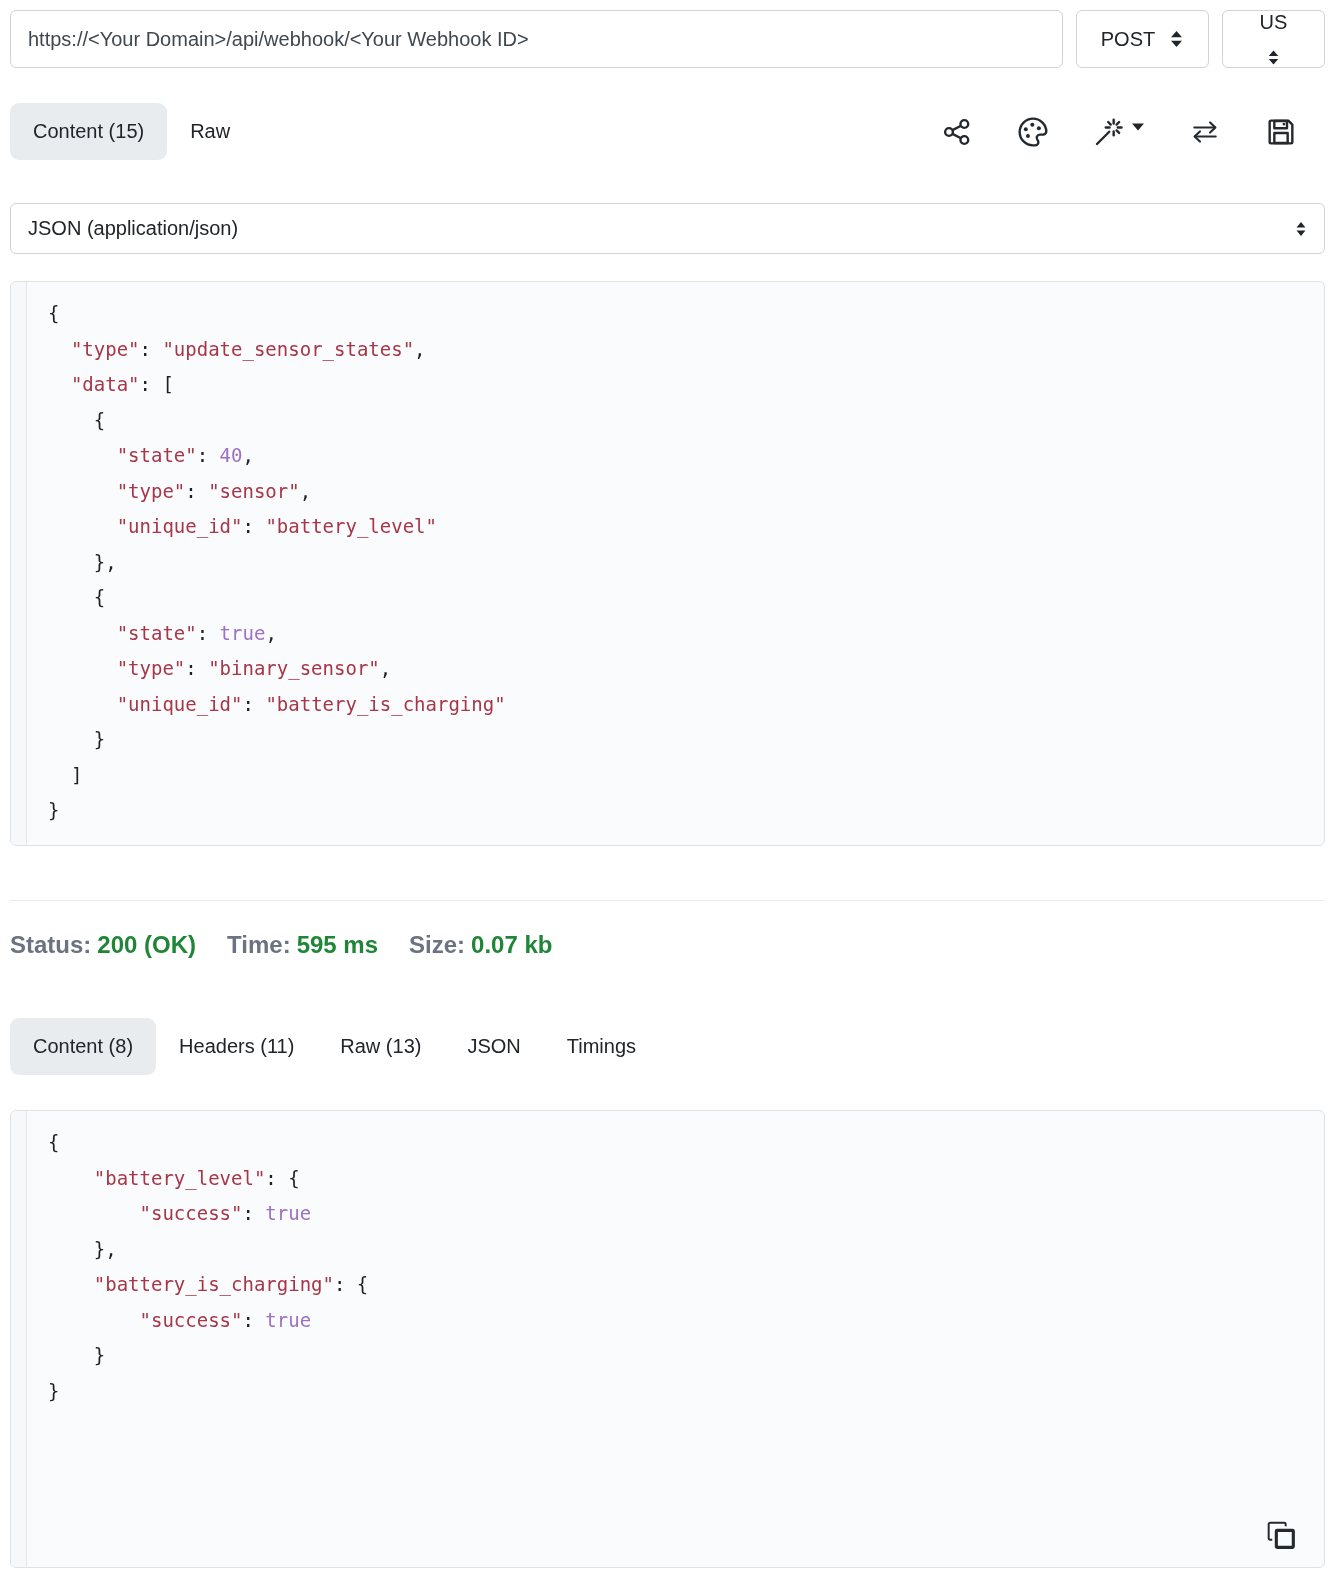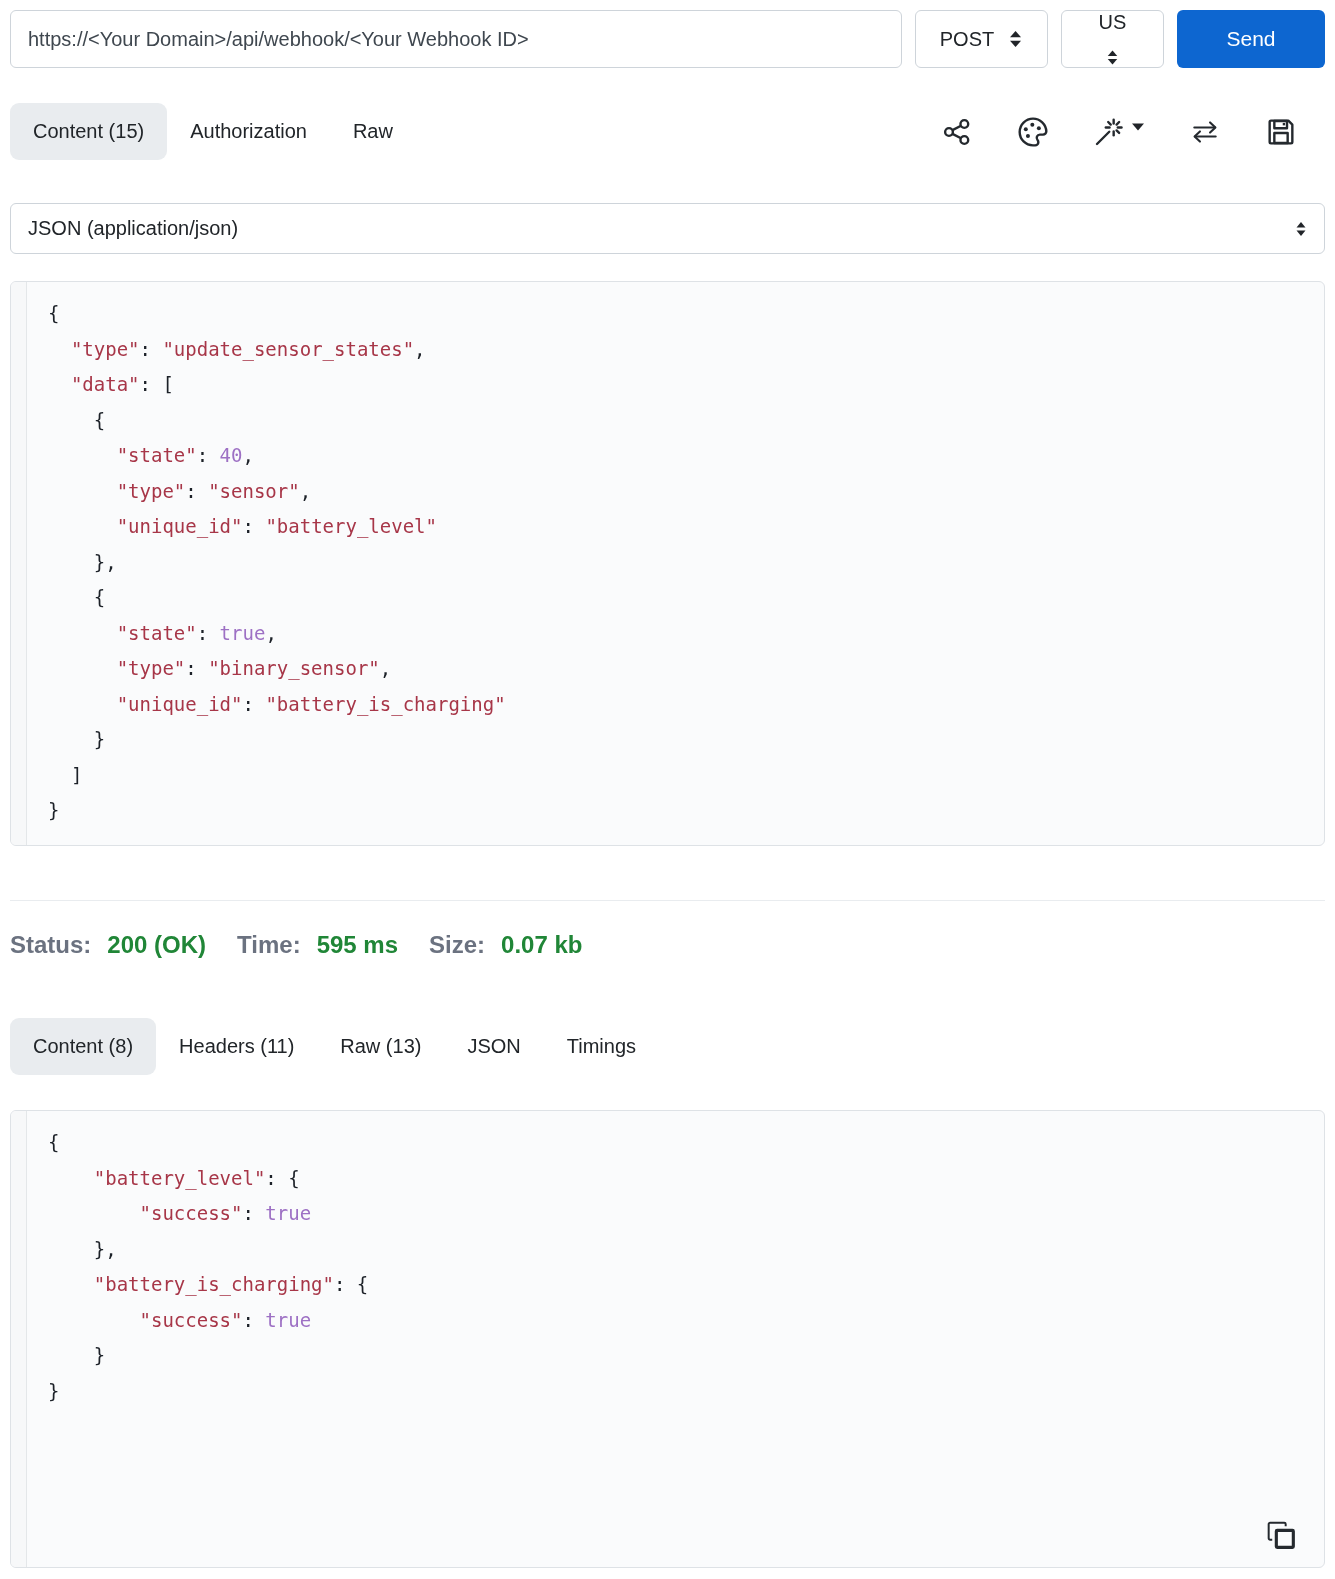--- a/index.html
+++ b/index.html
@@ -67,21 +67,21 @@
   .tok-s { color: #a73648; }
   .tok-n { color: #9d70c4; }
   .tok-p { color: #1c2128; }
 
   .divider { border: none; border-top: 1px solid #e9ecef; margin: 54px 0 0 0; }
 
   
   .status-row { display: flex; align-items: center; margin-top: 24px; height: 40px; font-size: 24px; font-weight: 700; }
   .stat { display: flex; gap: 6px; margin-right: 31px; }
   .stat .lbl { color: #6b7280; }
-  .stat .val { color: #208637; margin-left: 10px; }
+  .stat .val { color: #208637; }
 
   .response-tabs-row { margin-top: 53px; height: 57px; display: flex; align-items: flex-end; }
 
   .copy-btn {
     position: absolute; right: 26px; bottom: 12px;
     background: none; border: none; cursor: pointer; color: #24292e; padding: 0;
   }
 </style>
 </head>
 <body>
@@ -97,27 +97,25 @@
         <path d="M7.5 19 L13 12.7 H2 Z" fill="#212529"></path>
       </svg>
     </div>
     <div class="select region">
       <span>US</span>
       <svg width="15" height="22" viewBox="0 0 15 22">
         <path d="M7.5 3 L13 9.3 H2 Z" fill="#212529"></path>
         <path d="M7.5 19 L13 12.7 H2 Z" fill="#212529"></path>
       </svg>
     </div>
-    <button class="send-btn">Send</button>
   </div>
 
   <div class="tabs-row">
     <div class="tabs" id="request-tabs">
         <div class="tab active">Content (15)</div>
-        <div class="tab">Authorization</div>
         <div class="tab">Raw</div>
       </div>
     <div class="toolbar">
       <button class="icon-btn">
         <svg width="32" height="32" viewBox="0 0 24 24" fill="none" stroke="currentColor" stroke-width="1.8">
           <circle cx="6" cy="12" r="2.9"></circle>
           <circle cx="17.5" cy="6" r="2.9"></circle>
           <circle cx="17.5" cy="18" r="2.9"></circle>
           <line x1="8.6" y1="10.6" x2="15" y2="7.3"></line>
           <line x1="8.6" y1="13.4" x2="15" y2="16.7"></line>

